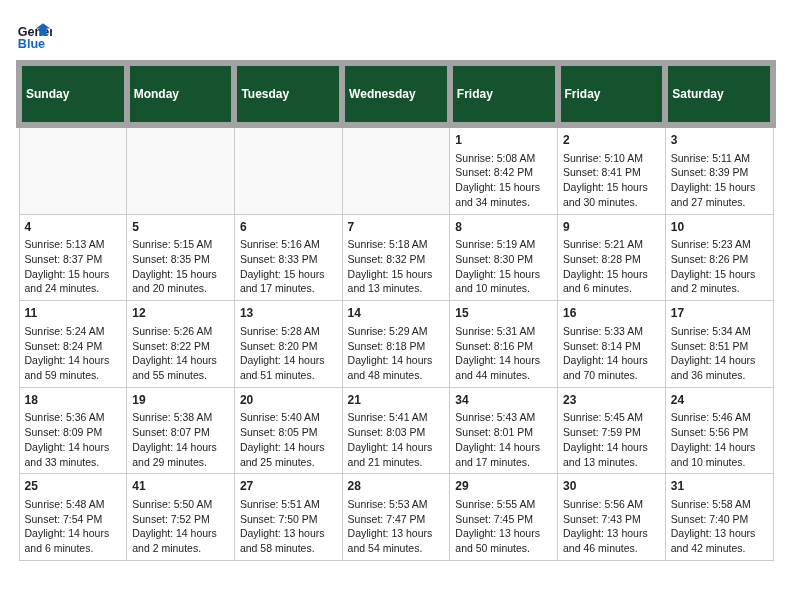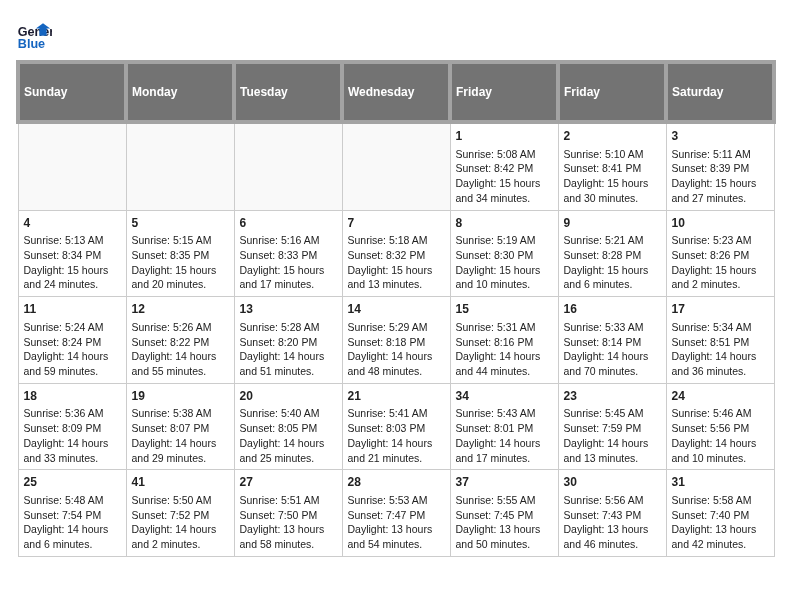--- a/index.html
+++ b/index.html
@@ -36,27 +36,27 @@
     .location {
       font-size: 15px;
       color: #333;
     }
     table {
       width: 100%;
       border-collapse: collapse;
       font-size: 11px;
     }
     th {
-      background-color: #737373;
+      background-color: #14532d;
       color: #fff;
       padding: 21px 4px;
       text-align: left;
       font-size: 12px;
       font-weight: bold;
-      border: 4px solid #a3a3a3;
+      border: 6px solid #a3a3a3;
     }
     td {
       border: 1px solid #ccc;
       vertical-align: top;
       padding: 4px 5px;
       width: 14.28%;
       height: 85px;
       color: #222;
       font-size: 10.5px;
       line-height: 1.4;
@@ -130,21 +130,21 @@
           <div>Sunrise: 5:11 AM</div>
           <div>Sunset: 8:39 PM</div>
           <div>Daylight: 15 hours</div>
           <div>and 27 minutes.</div>
         </td>
       </tr>
       <tr>
         <td>
           <span class="day-num">4</span>
           <div>Sunrise: 5:13 AM</div>
-          <div>Sunset: 8:34 PM</div>
+          <div>Sunset: 8:37 PM</div>
           <div>Daylight: 15 hours</div>
           <div>and 24 minutes.</div>
         </td>
         <td>
           <span class="day-num">5</span>
           <div>Sunrise: 5:15 AM</div>
           <div>Sunset: 8:35 PM</div>
           <div>Daylight: 15 hours</div>
           <div>and 20 minutes.</div>
         </td>
@@ -309,21 +309,21 @@
           <div>and 58 minutes.</div>
         </td>
         <td>
           <span class="day-num">28</span>
           <div>Sunrise: 5:53 AM</div>
           <div>Sunset: 7:47 PM</div>
           <div>Daylight: 13 hours</div>
           <div>and 54 minutes.</div>
         </td>
         <td>
-          <span class="day-num">37</span>
+          <span class="day-num">29</span>
           <div>Sunrise: 5:55 AM</div>
           <div>Sunset: 7:45 PM</div>
           <div>Daylight: 13 hours</div>
           <div>and 50 minutes.</div>
         </td>
         <td>
           <span class="day-num">30</span>
           <div>Sunrise: 5:56 AM</div>
           <div>Sunset: 7:43 PM</div>
           <div>Daylight: 13 hours</div>

